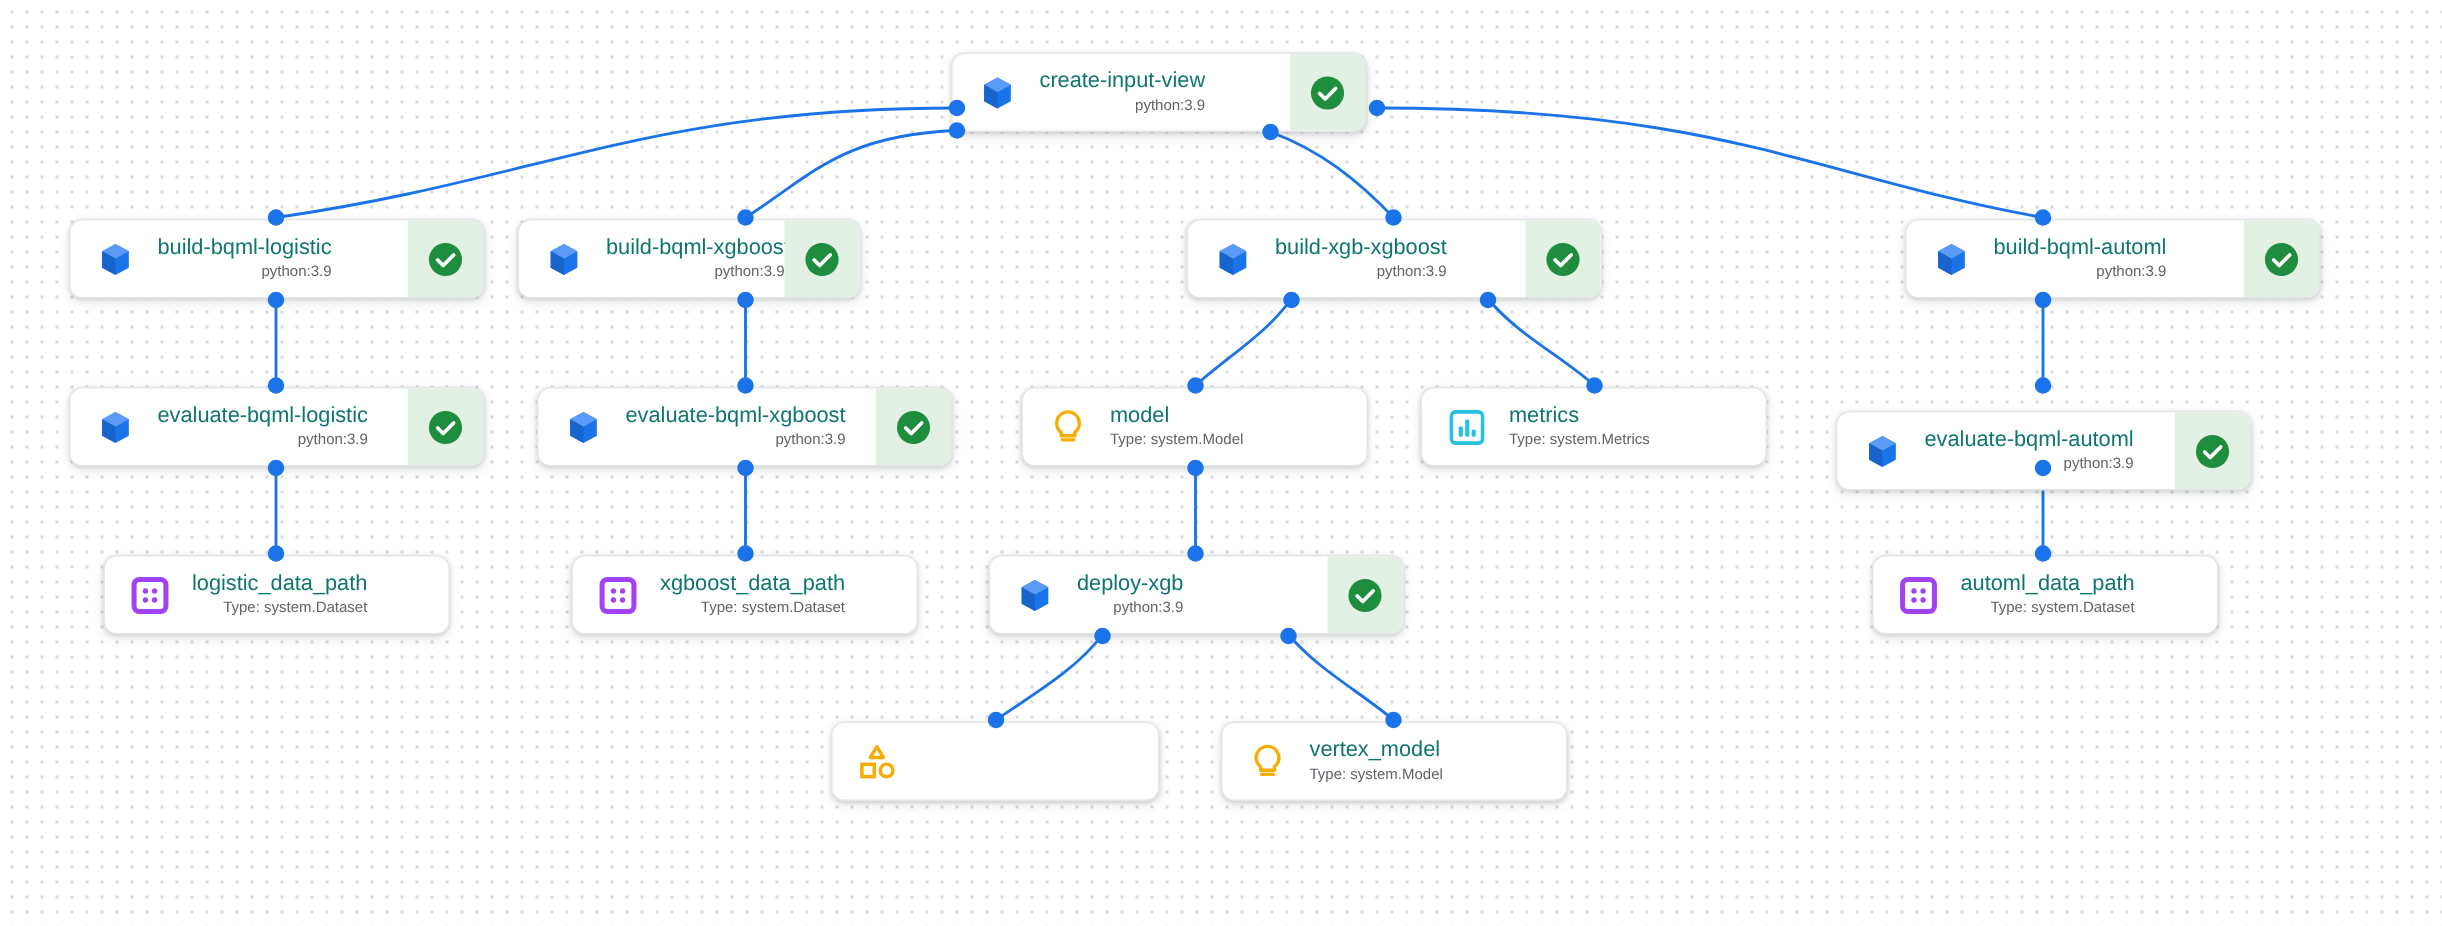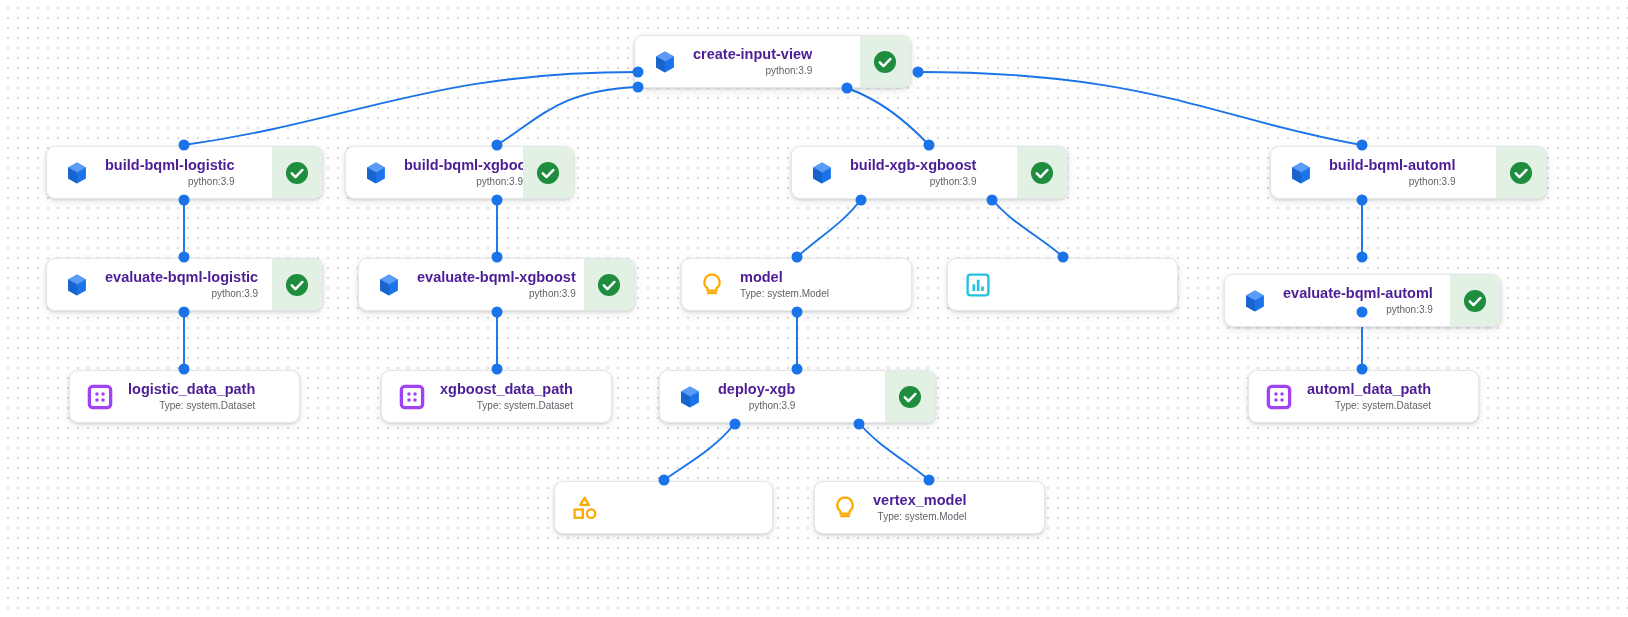--- a/index.html
+++ b/index.html
@@ -53,22 +53,22 @@
     margin-right: 14px;
   }
   .node-text {
     display: flex;
     flex-direction: column;
     justify-content: center;
     min-width: 0;
   }
   .node-title {
     font-size: 14.5px;
-    font-weight: bold;
-    color: #4c1d95;
+    font-weight: normal;
+    color: #0f766e;
     line-height: 1.25;
     white-space: nowrap;
   }
   .node-sub {
     font-size: 10px;
     font-weight: normal;
     color: #5f6368;
     line-height: 1.35;
     margin-top: 1px;
     white-space: nowrap;
@@ -293,20 +293,24 @@
       <div class="node" style="left: 947px; top: 258px; width: 231px; height: 53px;">
         <div class="node-body">
           <span class="node-icon">
             <svg width="26" height="26" viewBox="0 0 24 24" aria-hidden="true">
       <rect x="2.4" y="2.4" width="19.2" height="19.2" rx="2.6" fill="none" stroke="#24c1e0" stroke-width="2.2"></rect>
       <rect x="6.9" y="11.4" width="2.5" height="6.2" fill="#24c1e0"></rect>
       <rect x="10.9" y="7.2" width="2.5" height="10.4" fill="#24c1e0"></rect>
       <rect x="14.9" y="13.4" width="2.5" height="4.2" fill="#24c1e0"></rect>
     </svg>
           </span>
+          <div class="node-text">
+            <div class="node-title">metrics</div>
+            <div class="node-sub">Type: system.Metrics</div>
+          </div>
         </div>
       </div>
       <div class="node" style="left: 1224px; top: 274px; width: 277px; height: 53px;">
         <div class="node-body">
           <span class="node-icon">
             <svg width="26" height="26" viewBox="0 0 24 24" aria-hidden="true">
       <path d="M12 2.4 20.2 6.9v10.2L12 21.6 3.8 17.1V6.9z" fill="#1a73e8"></path>
       <path d="M12 2.4 20.2 6.9 12 11.5 3.8 6.9z" fill="#5b9bf8"></path>
       <path d="M12 11.5v10.1L3.8 17.1V6.9z" fill="#1765cc"></path>
     </svg>

